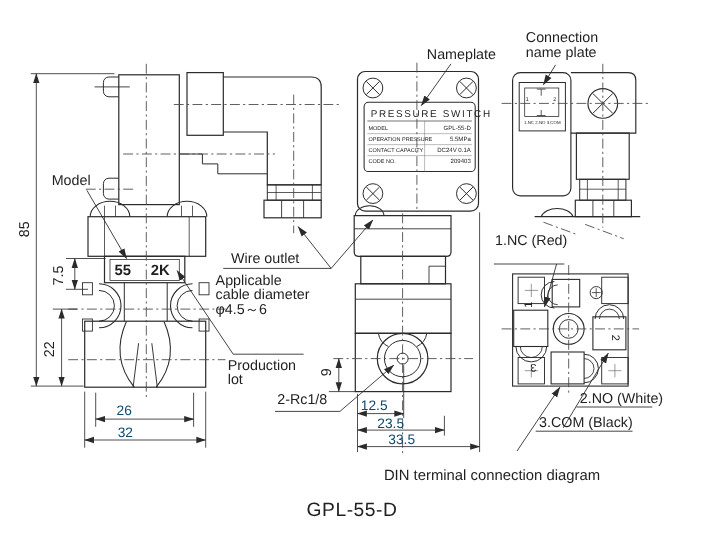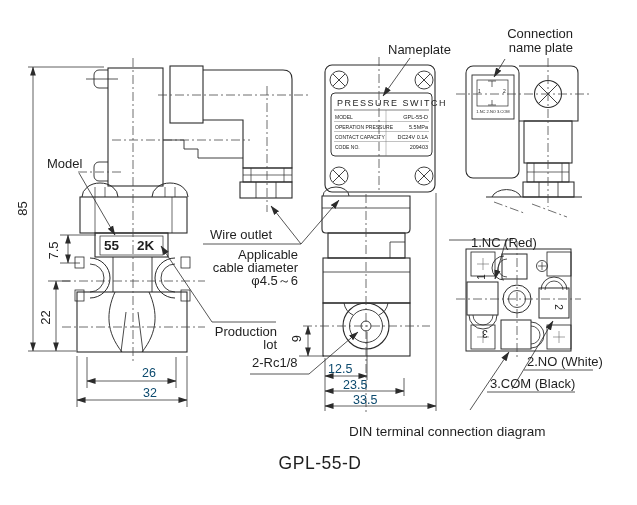--- a/index.html
+++ b/index.html
@@ -1,20 +1,20 @@
 <!DOCTYPE html>
 <html><head>
 <meta charset="utf-8">
 <style>
   html,body{margin:0;padding:0;background:#fff;}
   #stage{position:relative;width:637px;height:505px;background:#fff;overflow:hidden;
          font-family:"Liberation Sans", sans-serif;color:#1f1f1f;}
   #art{position:absolute;left:0;top:0;}
   .lbl{position:absolute;font-size:13px;line-height:13px;white-space:nowrap;color:#1f1f1f;}
-  .ctr{text-align:right;}
+  .ctr{text-align:left;}
   .vdim{position:absolute;width:30px;font-size:13px;text-align:center;transform:rotate(-90deg);color:#1f1f1f;}
   .dim{position:absolute;font-size:12.5px;white-space:nowrap;color:#0c4a6e;}
   .mark{position:absolute;font-size:13.5px;font-weight:bold;white-space:nowrap;}
   .np-title{position:absolute;font-size:9px;letter-spacing:1.5px;white-space:nowrap;}
   .np-l{position:absolute;font-size:5px;transform-origin:left top;white-space:nowrap;color:#222;}
   .np-v{position:absolute;font-size:5.5px;text-align:right;white-space:nowrap;color:#222;}
   .tiny{position:absolute;font-size:4px;white-space:nowrap;color:#222;letter-spacing:0px;}
   .digit{position:absolute;font-size:10px;width:16px;height:12px;text-align:center;line-height:12px;}
   .cap{position:absolute;font-size:13.5px;white-space:nowrap;}
   .title{position:absolute;font-size:17.5px;letter-spacing:.5px;white-space:nowrap;}
@@ -292,21 +292,21 @@
 <div class="np-v" style="left:388px;top:133.5px;width:40px;">DC24V 0.1A</div>
 <div class="np-l" style="left:335px;top:144px;">CODE NO.</div>
 <div class="np-v" style="left:388px;top:143.5px;width:40px;">209403</div>
 
 <div class="lbl ctr" style="left:478px;top:27px;width:95px;">Connection</div>
 <div class="lbl ctr" style="left:478px;top:41px;width:95px;">name plate</div>
 <div class="tiny" style="left:478px;top:88px;font-size:5px;">1</div>
 <div class="tiny" style="left:503px;top:88px;font-size:5px;">2</div>
 <div class="tiny ctr" style="left:472px;top:109px;width:42px;text-align:center;">1.NC 2.NO 3.COM</div>
 
-<div class="lbl" style="left:450px;top:236px;margin-left:21px;">1.NC (Red)</div>
+<div class="lbl" style="left:450px;top:212px;">1.NC (Red)</div>
 <div class="lbl" style="left:527px;top:355px;">2.NO (White)</div>
 <div class="lbl" style="left:490px;top:377px;">3.COM (Black)</div>
 <div class="digit" style="left:474px;top:271px;transform:rotate(-90deg);">1</div>
 <div class="digit" style="left:550px;top:301px;transform:rotate(90deg);">2</div>
 <div class="digit" style="left:477px;top:327px;transform:rotate(180deg);">3</div>
 <div class="cap" style="left:349px;top:424px;">DIN terminal connection diagram</div>
 
 <div class="title ctr" style="left:260px;top:453px;width:120px;text-align:center;">GPL-55-D</div>
 
 </div>

